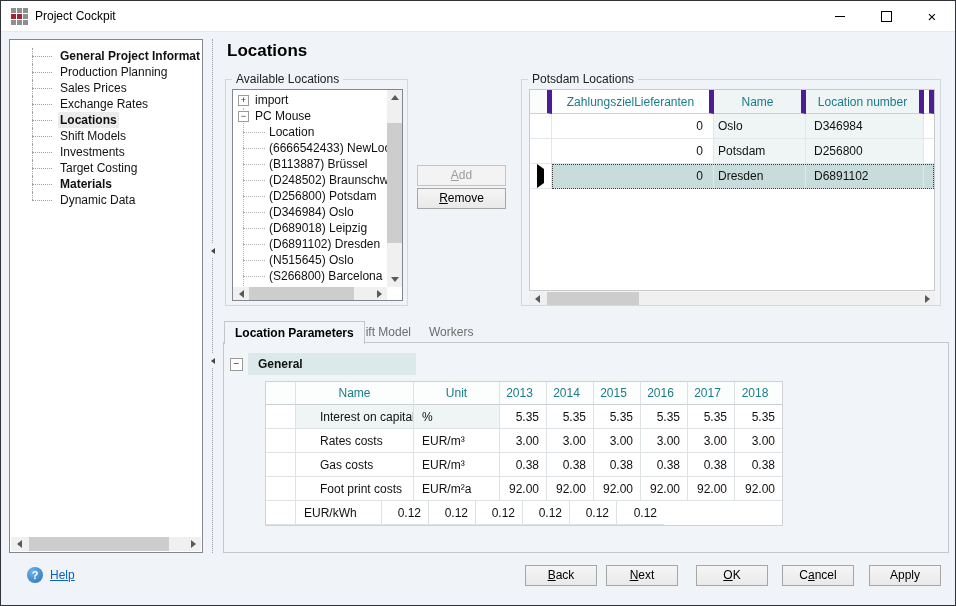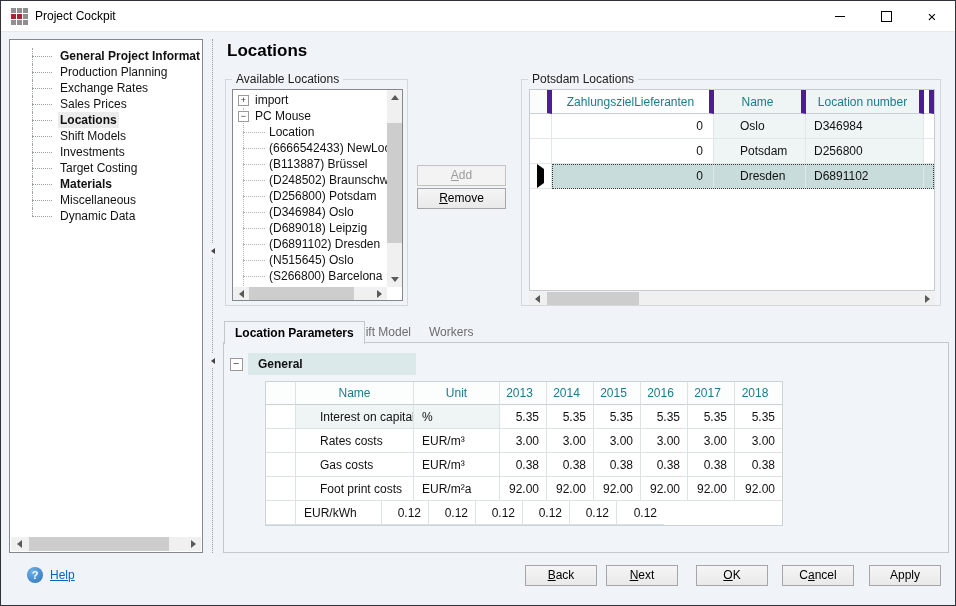--- a/index.html
+++ b/index.html
@@ -72,21 +72,21 @@
   #btn-add{position:absolute;left:416px;top:164px;width:89px;height:21px;line-height:19px;}
   #btn-remove{position:absolute;left:416px;top:187px;width:89px;height:21px;line-height:19px;}
   
   .ag{position:absolute;left:7px;top:9px;width:406px;height:202px;background:#fff;border:1px solid #c5cacd;box-sizing:border-box;overflow:hidden;}
   .ag-row{display:flex;height:25px;line-height:25px;}
   .ag-h{height:24px;line-height:24px;}
   .ag-c{box-sizing:border-box;border-right:1px solid #e2e7e8;border-bottom:1px solid #e2e7e8;overflow:hidden;white-space:nowrap;}
   .ag-h .ag-c{color:#1b7b8b;text-align:center;border-right:5px solid #4c1d95;border-bottom:1px solid #c9cfd2;background:#fbfdfd;}
   .c-sel{width:22px;}
   .c-zahl{width:162px;text-align:right;padding-right:10px;}
-  .c-name{width:92px;padding-left:26px;}
+  .c-name{width:92px;padding-left:4px;}
   .c-num{width:118px;padding-left:8px;}
   .c-fill{flex:1;border-right:none;}
   .ag-row .c-zahl{background:#fff;}
   .ag-row .c-name,.ag-row .c-num{background:#eff5f5;}
   .ag-row.sel-row{position:relative;}
   .ag-row.sel-row .ag-c{background:#c8dcdb;}
   .ag-row.sel-row .c-sel{background:#fff;}
   .sel-outline{position:absolute;left:22px;top:0;right:0;bottom:0;border:1px dotted #3c3c3c;pointer-events:none;}
   .cur-arrow{width:0;height:0;border-top:5px solid transparent;border-bottom:5px solid transparent;border-left:7px solid #000;margin:7px 0 0 7px;}
   
@@ -144,28 +144,27 @@
       <div class="winbtn">
           <span class="glyph-close">×</span>
         </div>
     </div>
   </div>
 
   <div class="side-panel">
     <div class="side-tree">
       <div class="s-item bold"><span class="vline"></span><span class="stub"></span><span class="lbl">General Project Information</span></div>
       <div class="s-item"><span class="vline"></span><span class="stub"></span><span class="lbl">Production Planning</span></div>
+      <div class="s-item"><span class="vline"></span><span class="stub"></span><span class="lbl">Sales Prices</span></div>
       <div class="s-item"><span class="vline"></span><span class="stub"></span><span class="lbl">Exchange Rates</span></div>
-      <div class="s-item"><span class="vline"></span><span class="stub"></span><span class="lbl">Sales Prices</span></div>
       <div class="s-item bold selected"><span class="vline"></span><span class="stub"></span><span class="lbl">Locations</span></div>
       <div class="s-item"><span class="vline"></span><span class="stub"></span><span class="lbl">Shift Models</span></div>
       <div class="s-item"><span class="vline"></span><span class="stub"></span><span class="lbl">Investments</span></div>
       <div class="s-item"><span class="vline"></span><span class="stub"></span><span class="lbl">Target Costing</span></div>
       <div class="s-item bold"><span class="vline"></span><span class="stub"></span><span class="lbl">Materials</span></div>
-      <div class="s-item"><span class="vline"></span><span class="stub"></span><span class="lbl">Miscellaneous</span></div>
       <div class="s-item last"><span class="vline"></span><span class="stub"></span><span class="lbl">Dynamic Data</span></div>
     </div>
     <div class="hscroll" style="left:1px;right:1px;bottom:1px;">
       <span class="hs-arrow">
           <span class="tri tri-left"></span>
         </span>
       <span class="hs-track">
           <span class="hs-thumb" style="left:2px;width:140px;"></span>
         </span>
       <span class="hs-arrow">

